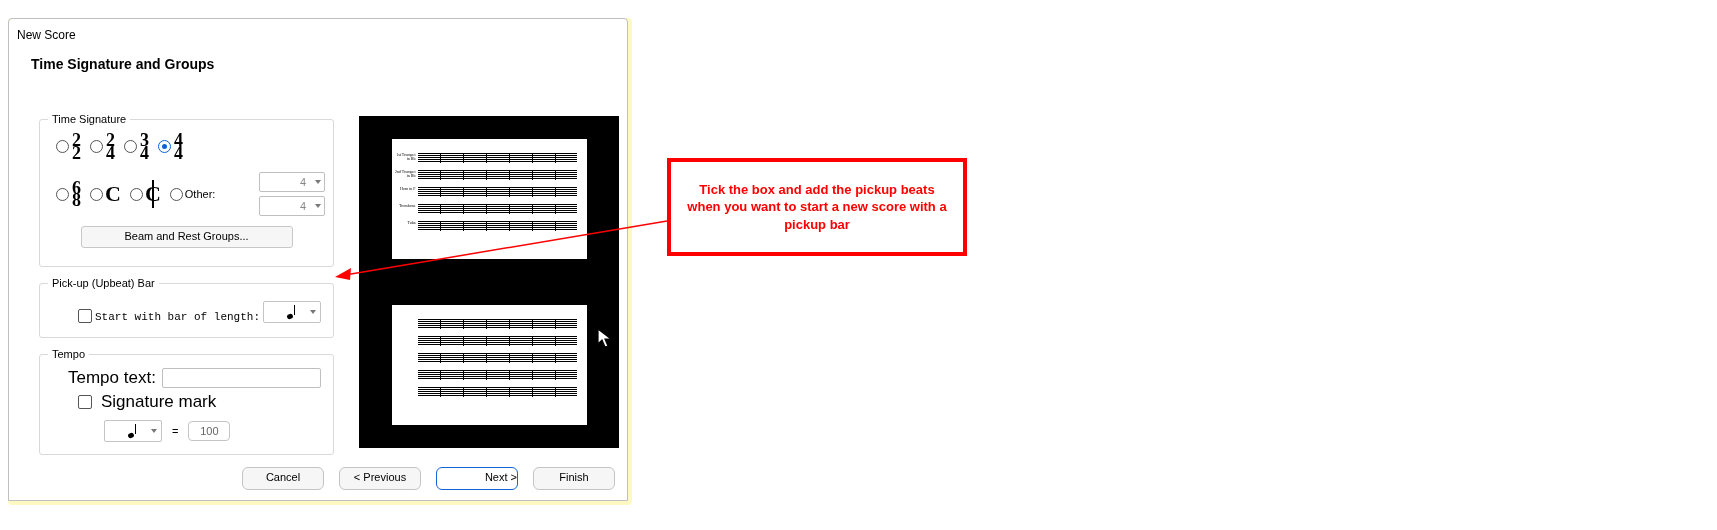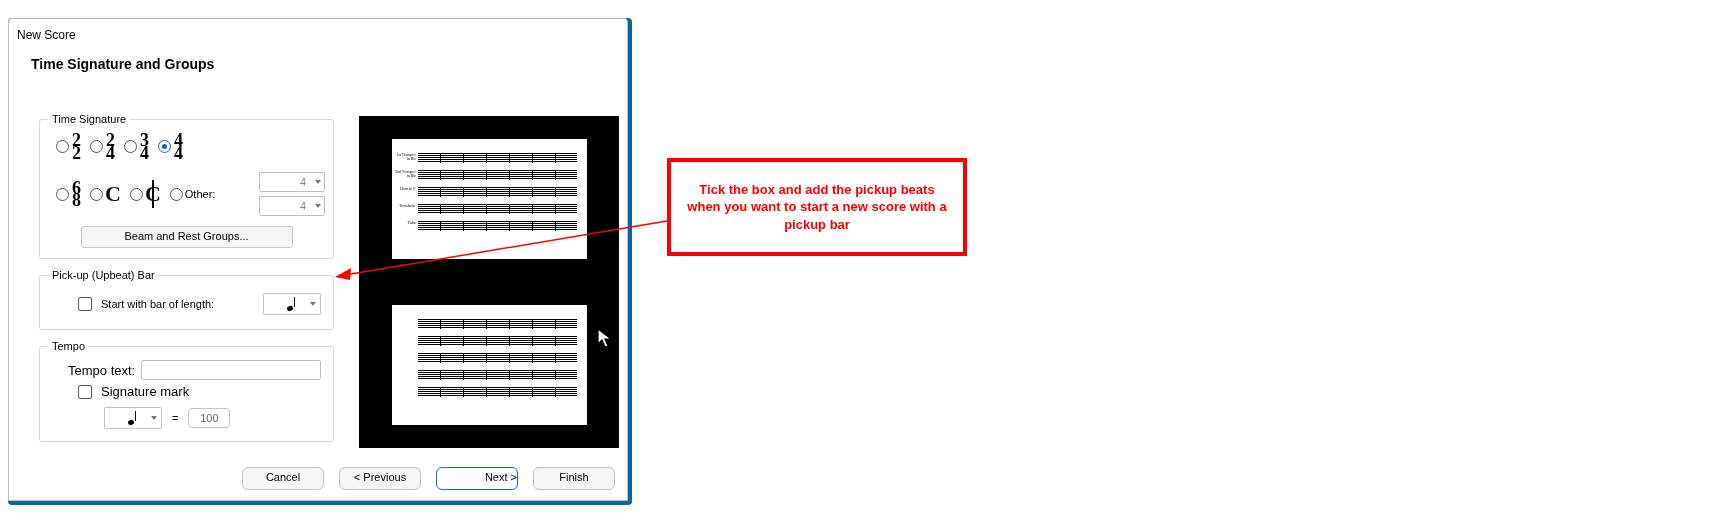--- a/index.html
+++ b/index.html
@@ -14,21 +14,21 @@
     position: relative;
   }
 
   
   .dialog-wrap {
     position: absolute;
     left: 8px;
     top: 18px;
     width: 624px;
     height: 487px;
-    background: #0369a1;
+    background: #fef9c3;
     border-radius: 4px;
   }
   .dialog {
     position: absolute;
     left: 0;
     top: 0;
     width: 620px;
     height: 483px;
     background: #fff;
     border: 1px solid #bfbfbf;
@@ -163,21 +163,21 @@
     right:3px; top:50%;
     width:0;height:0;
     border-left:3px solid transparent;
     border-right:3px solid transparent;
     border-top:4px solid #777;
     transform:translateY(-50%);
   }
 
   .brg-btn {
     display: block;
-    margin: 8px auto 0 auto;
+    margin: 8px auto 8px auto;
     width: 210px;
     height: 20px;
     border: 1px solid #c8c8c8;
     background: #f6f6f6;
     border-radius: 3px;
     font-size: 11px;
     line-height: 18px;
     text-align: center;
   }
 
@@ -191,24 +191,25 @@
     height: 12px;
     border: 1px solid #555;
     border-radius: 2px;
     background:#fff;
     display:inline-block;
     vertical-align:middle;
     margin-right:3px;
   }
   .pickup-row {
     display:flex;
-    align-items:center;
-    gap:6px;
+    align-items:flex-end;
+    gap:0;
     padding:6px 4px 4px 30px;
     font-size:11px;
+    font-family:Liberation Mono, monospace;
   }
 
   .notecombo {
     width: 56px;
     height: 20px;
     border: 1px solid #c4c4c4;
     background:#fff;
     border-radius:2px;
     position:relative;
     display:inline-flex;
@@ -247,21 +248,21 @@
     background:#000;
     transform:rotate(-20deg);
   }
 
   
   .tempo-row {
     display:flex;
     align-items:center;
     gap:6px;
     padding:2px 4px 2px 20px;
-    font-size:13px;
+    font-size:17px;
   }
   .txtinput {
     flex:1;
     height:18px;
     border:1px solid #bfbfbf;
     background:#fff;
     border-radius:2px;
   }
   .metro-row {
     display:flex;

